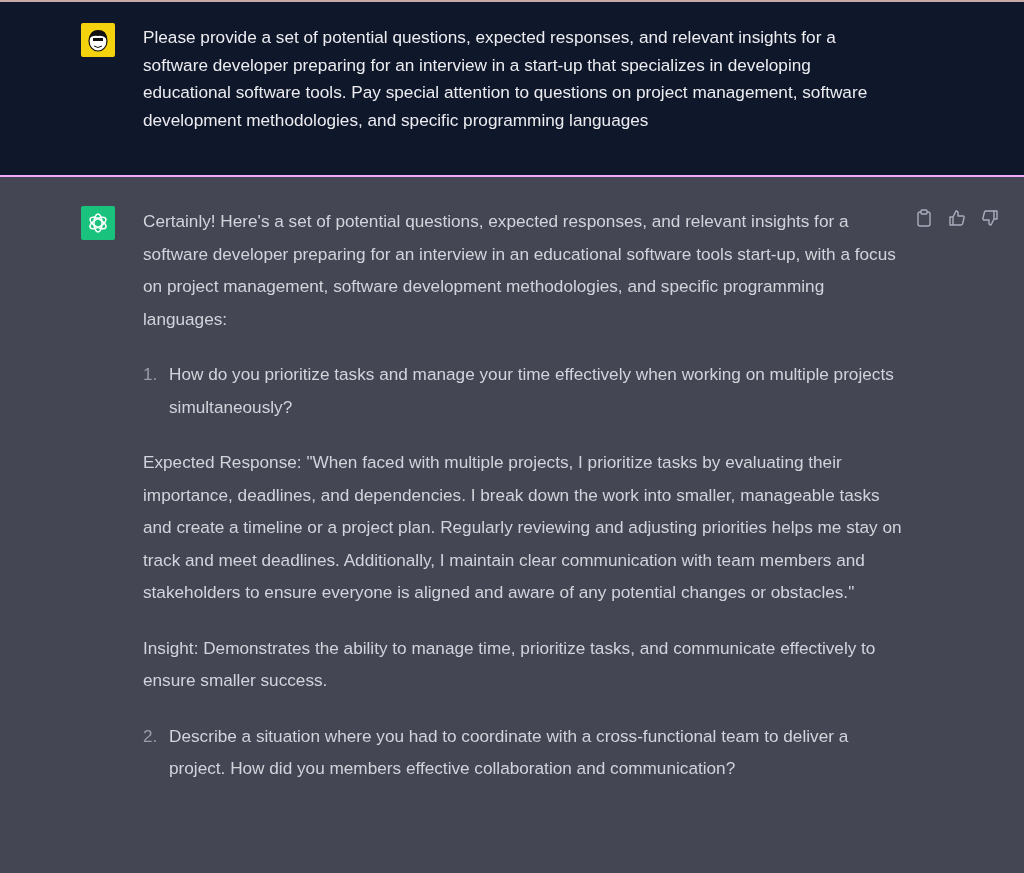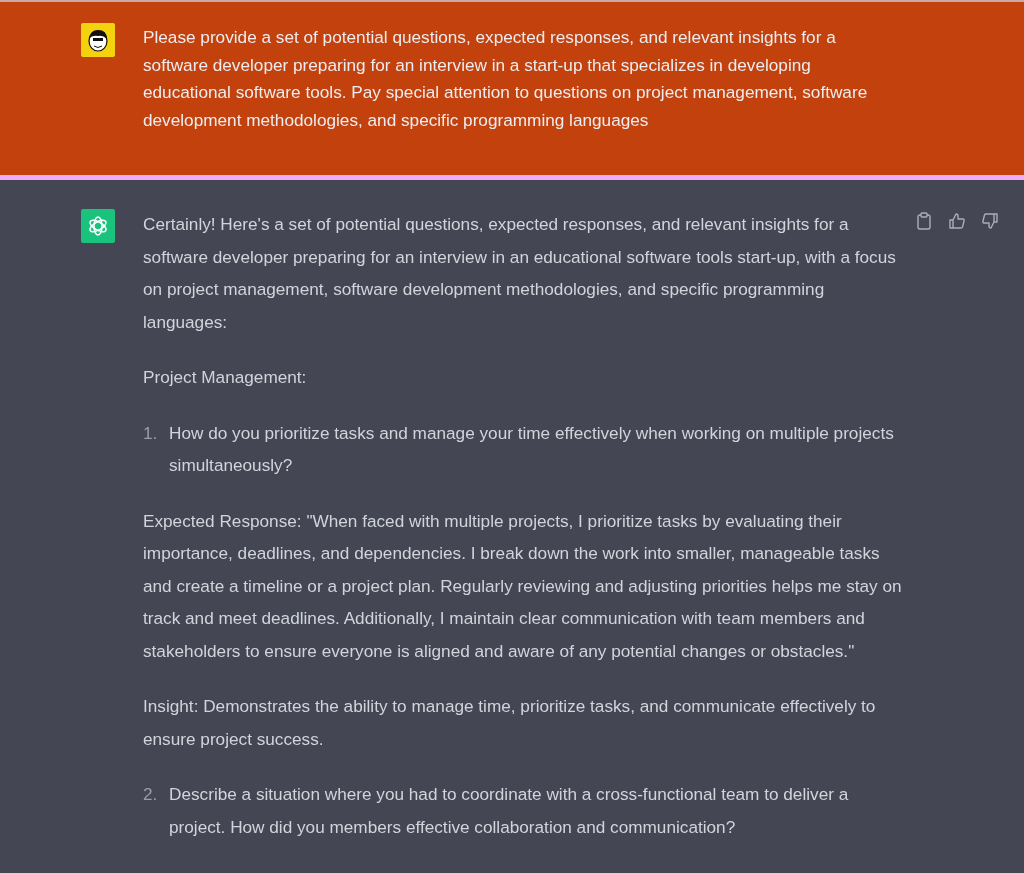--- a/index.html
+++ b/index.html
@@ -9,24 +9,24 @@
       height: 873px;
       overflow: hidden;
       background: #444654;
       font-family: "Liberation Sans", sans-serif;
     }
     .top-border {
       height: 2px;
       background: #c9a9a6;
     }
     .user-section {
-      background: #c2410c;
+      background: #0f172a;
       height: 173px;
       position: relative;
-      border-bottom: 5px solid #f0abfc;
+      border-bottom: 2px solid #f0abfc;
     }
     .assistant-section {
       background: #444654;
       position: relative;
       height: 859px;
     }
     .avatar {
       position: absolute;
       width: 34px;
       height: 34px;
@@ -139,29 +139,28 @@
     </div>
     <div class="action-btn">
       <svg width="18" height="18" viewBox="0 0 18 18">
         <path d="M16 10 H13 V2 H16 Z M13 10 L10 16 Q8 16 8 14 V11 H3 Q1.5 11 2 9 L3.5 3 Q4 2 5 2 H13" fill="none" stroke="#acacbe" stroke-width="1.4" stroke-linejoin="round"></path>
       </svg>
     </div>
   </div>
 
   <div class="bot-content">
     <p>Certainly! Here's a set of potential questions, expected responses, and relevant insights for a software developer preparing for an interview in an educational software tools start-up, with a focus on project management, software development methodologies, and specific programming languages:</p>
-    <p>Project Management:</p>
     <ol>
       <li>
         <span class="li-num">1.</span>
         <span>How do you prioritize tasks and manage your time effectively when working on multiple projects simultaneously?</span>
       </li>
     </ol>
     <p>Expected Response: "When faced with multiple projects, I prioritize tasks by evaluating their importance, deadlines, and dependencies. I break down the work into smaller, manageable tasks and create a timeline or a project plan. Regularly reviewing and adjusting priorities helps me stay on track and meet deadlines. Additionally, I maintain clear communication with team members and stakeholders to ensure everyone is aligned and aware of any potential changes or obstacles."</p>
-    <p>Insight: Demonstrates the ability to manage time, prioritize tasks, and communicate effectively to ensure project success.</p>
+    <p>Insight: Demonstrates the ability to manage time, prioritize tasks, and communicate effectively to ensure smaller success.</p>
     <ol>
       <li>
         <span class="li-num">2.</span>
         <span>Describe a situation where you had to coordinate with a cross-functional team to deliver a project. How did you members effective collaboration and communication?</span>
       </li>
     </ol>
   </div>
 </div>
 
 </body></html>

